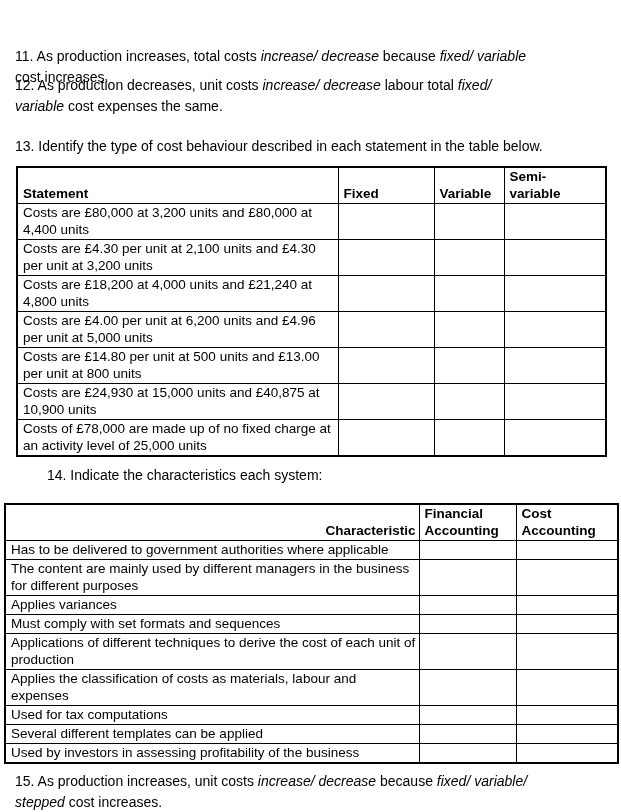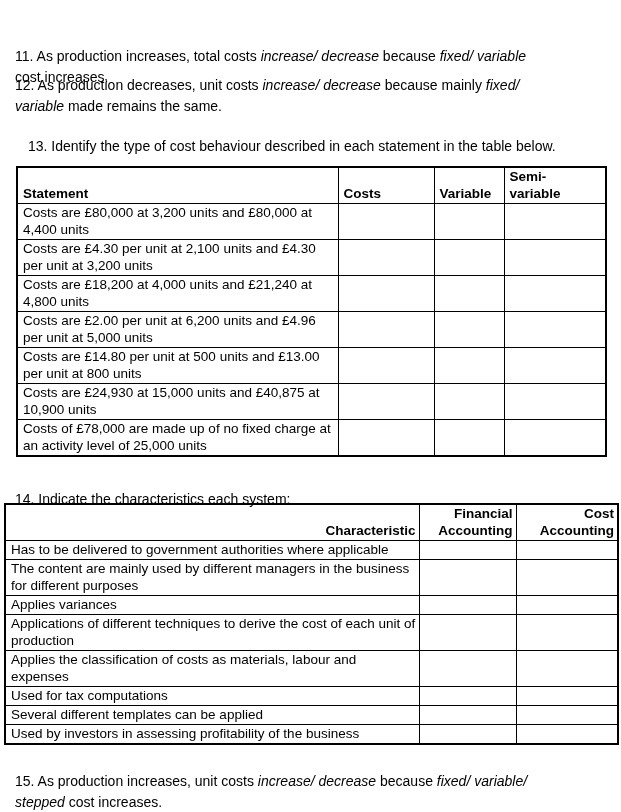--- a/index.html
+++ b/index.html
@@ -48,53 +48,53 @@
   #cost-behaviour-table col.c-semi { width: 102px; }
   #cost-behaviour-table th { height: 34px; margin-left: 19px; }
   #cost-behaviour-table td { height: 33px; }
   .semi-head-inner { display: inline-block; max-width: 62px; }
   #systems-table { left: 4px; top: 503px; width: 613px; }
   #systems-table col.c-char { width: 414px; }
   #systems-table col.c-fin { width: 97px; }
   #systems-table col.c-cost { width: 102px; }
   #systems-table th { height: 30px; text-align: right; }
   #systems-table td { height: 16px; }
-  #systems-table th.center { text-align: right; }
+  #systems-table th.center { text-align: left; }
   #q11 { top: 6px; margin-top: 40px; }
   #q12 { top: 75px; }
-  #q13-label { top: 136px; margin-left: 13px; }
-  #q14-label { top: 489px; }
+  #q13-label { top: 136px; }
+  #q14-label { top: 465px; margin-left: 32px; }
   #q15 { top: 771px; }
 </style>
 </head>
 <body>
 
 <div id="q11" class="para">
     <div><span>11. As production increases, total costs </span><i>increase/ decrease</i><span> because </span><i>fixed/ variable</i></div>
     <div><span>cost increases.</span></div>
   </div>
 
 <div id="q12" class="para">
-    <div><span>12. As production decreases, unit costs </span><i>increase/ decrease</i><span> because mainly </span><i>fixed/</i></div>
-    <div><i>variable</i><span> made remains the same.</span></div>
+    <div><span>12. As production decreases, unit costs </span><i>increase/ decrease</i><span> labour total </span><i>fixed/</i></div>
+    <div><i>variable</i><span> cost expenses the same.</span></div>
   </div>
 
 <div id="q13-label" class="label">13. Identify the type of cost behaviour described in each statement in the table below.</div>
 
 <table id="cost-behaviour-table">
   <colgroup>
     <col class="c-stmt">
       <col class="c-fixed">
       <col class="c-var">
       <col class="c-semi">
   </colgroup>
   <tbody>
       <tr>
     <th>Statement</th>
-    <th>Costs</th>
+    <th>Fixed</th>
     <th>Variable</th>
     <th><span class="semi-head-inner">Semi-variable</span></th>
   </tr>
   <tr>
     <td>Costs are £80,000 at 3,200 units and £80,000 at 4,400 units</td>
     <td></td>
     <td></td>
     <td></td>
   </tr>
   <tr>
@@ -103,21 +103,21 @@
     <td></td>
     <td></td>
   </tr>
   <tr>
     <td>Costs are £18,200 at 4,000 units and £21,240 at 4,800 units</td>
     <td></td>
     <td></td>
     <td></td>
   </tr>
   <tr>
-    <td>Costs are £2.00 per unit at 6,200 units and £4.96 per unit at 5,000 units</td>
+    <td>Costs are £4.00 per unit at 6,200 units and £4.96 per unit at 5,000 units</td>
     <td></td>
     <td></td>
     <td></td>
   </tr>
   <tr>
     <td>Costs are £14.80 per unit at 500 units and £13.00 per unit at 800 units</td>
     <td></td>
     <td></td>
     <td></td>
   </tr>
@@ -159,20 +159,25 @@
     <td>The content are mainly used by different managers in the business for different purposes</td>
     <td></td>
     <td></td>
   </tr>
   <tr>
     <td>Applies variances</td>
     <td></td>
     <td></td>
   </tr>
   <tr>
+    <td>Must comply with set formats and sequences</td>
+    <td></td>
+    <td></td>
+  </tr>
+  <tr>
     <td>Applications of different techniques to derive the cost of each unit of production</td>
     <td></td>
     <td></td>
   </tr>
   <tr>
     <td>Applies the classification of costs as materials, labour and expenses</td>
     <td></td>
     <td></td>
   </tr>
   <tr>

